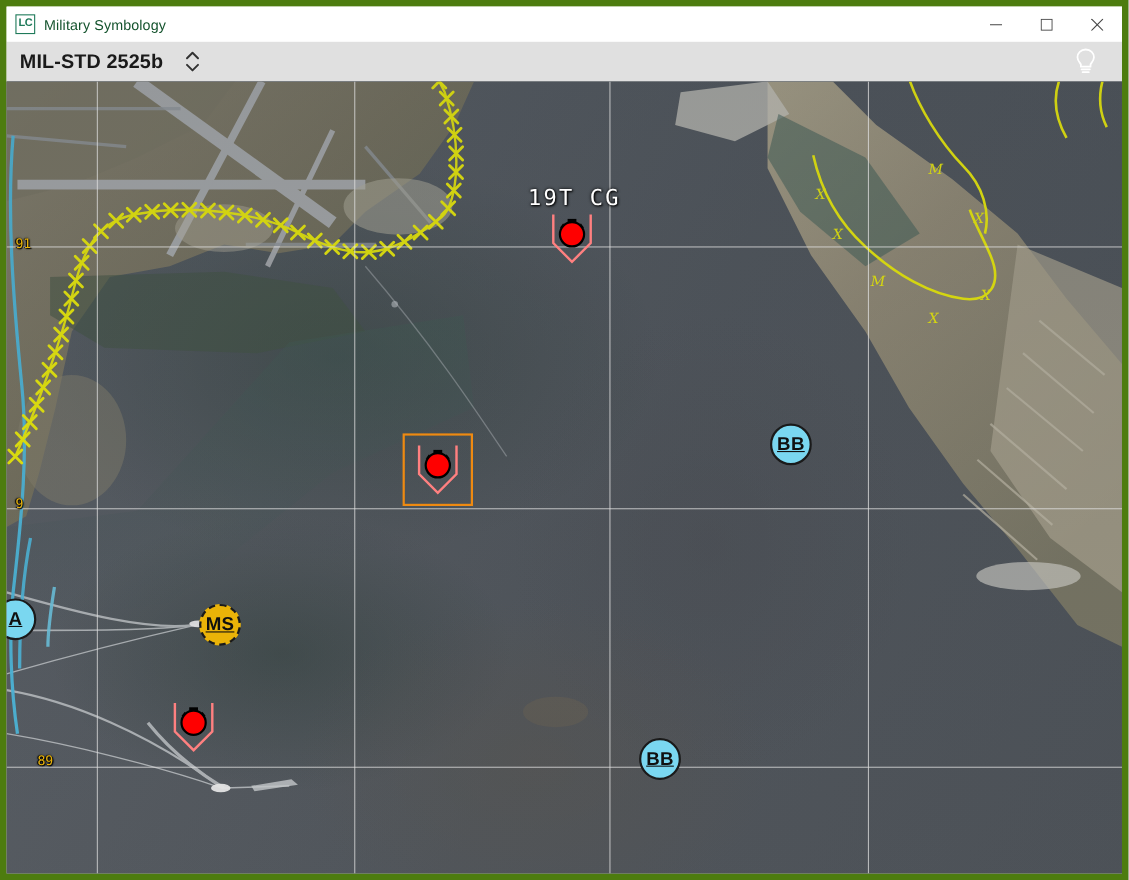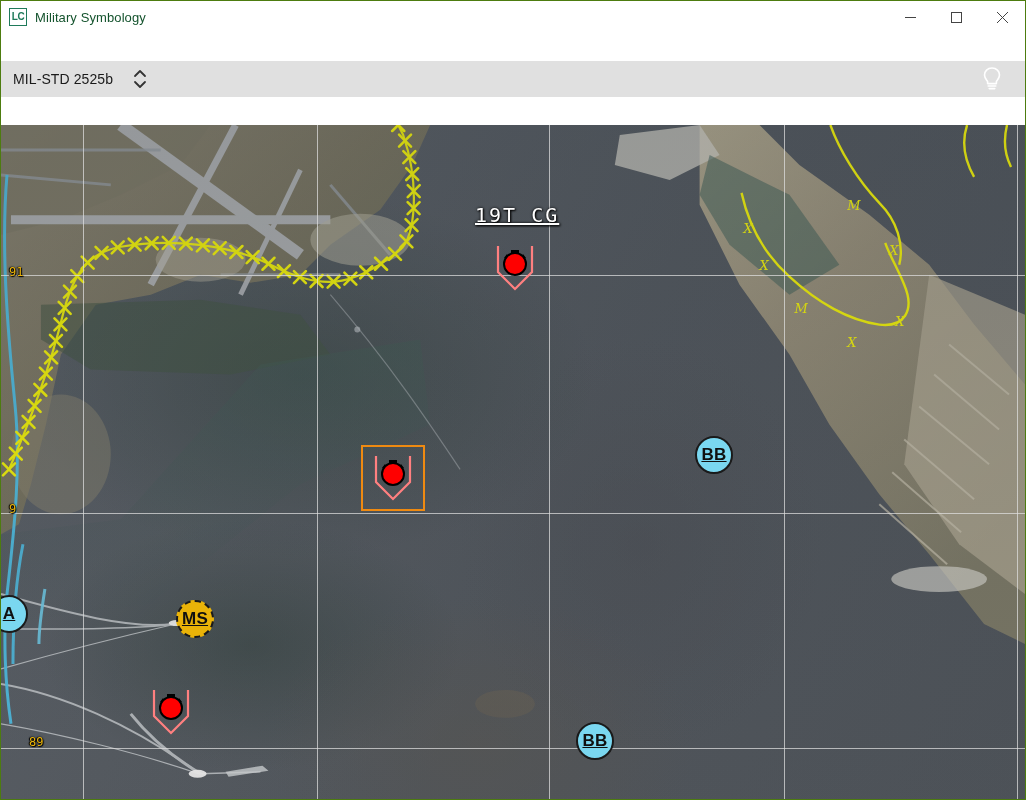--- a/index.html
+++ b/index.html
@@ -7,23 +7,22 @@
     width: 1026px; height: 800px;
     font-family: "Liberation Sans", sans-serif;
     overflow: hidden;
     background: #ffffff;
   }
 
   
   #app {
     width: 1026px; height: 800px;
     display: flex; flex-direction: column;
-    border: 1px solid #4d7c0f;
+    border: 6px solid #4d7c0f;
     background: #ffffff;
-    gap: 28px;
   }
   #titlebar {
     height: 32px; min-height: 32px;
     display: flex; align-items: center;
     background: #ffffff;
     position: relative;
   }
   #app-icon {
     width: 18px; height: 18px;
     margin-left: 8px; margin-right: 8px;
@@ -45,21 +44,21 @@
 
   
   #toolbar {
     height: 36px; min-height: 36px;
     background: #e0e0e0;
     display: flex; align-items: center;
     position: relative;
   }
   #std-label {
     margin-left: 12px;
-    font-size: 14px; font-weight: normal; color: #1a1a1a;
+    font-size: 18px; font-weight: bold; color: #1a1a1a;
     letter-spacing: 0.1px;
   }
   #std-spinner {
     margin-left: 16px; width: 22px; height: 28px;
     display: flex; flex-direction: column;
     align-items: center; justify-content: center;
     color: #333;
   }
   #name-input {
     margin-left: 30px;
@@ -352,21 +351,21 @@
     <div class="layer" id="gridlabels">
         <div class="grid-label" style="left: 8px; top: 140px;">91</div>
         <div class="grid-label" style="left: 8px; top: 377px;">9</div>
         <div class="grid-label" style="left: 6px; top: 610px; padding-left: 22px;">89</div>
         <div class="grid-label vert" style="left: 60px; top: 722px;">35</div>
         <div class="grid-label vert" style="left: 293px; top: 722px;">36</div>
         <div class="grid-label vert" style="left: 762px; top: 722px;">38</div>
         <div class="grid-label vert" style="left: 998px; top: 722px;">39</div>
       </div>
 
-    <div class="zone-label" style="left:474px; top:78px;text-decoration:underline;">19T  CG</div>
+    <div class="zone-label" style="left:474px; top:93px;">19T  CG</div>
 
     <div class="layer" id="symbols">
         <div class="sym" style="left: 486px; top: 117px;"><svg class="hostile-mine" viewBox="0 0 56 62">
             <path d="M11,4 L11,30 L28,47 L45,30 L45,4" fill="none" stroke="#ff8080" stroke-width="2.2"></path>
             <rect x="24" y="8" width="8" height="6" fill="#000"></rect>
             <path d="M17,16 L20,12 L22,16 Z" fill="#000"></path>
             <path d="M39,16 L36,12 L34,16 Z" fill="#000"></path>
             <circle cx="28" cy="22" r="11" fill="#ff0000" stroke="#000" stroke-width="2"></circle>
           </svg></div>
         <div class="selection-box" style="left: 360px; top: 320px; width: 64px; height: 66px;"></div>

